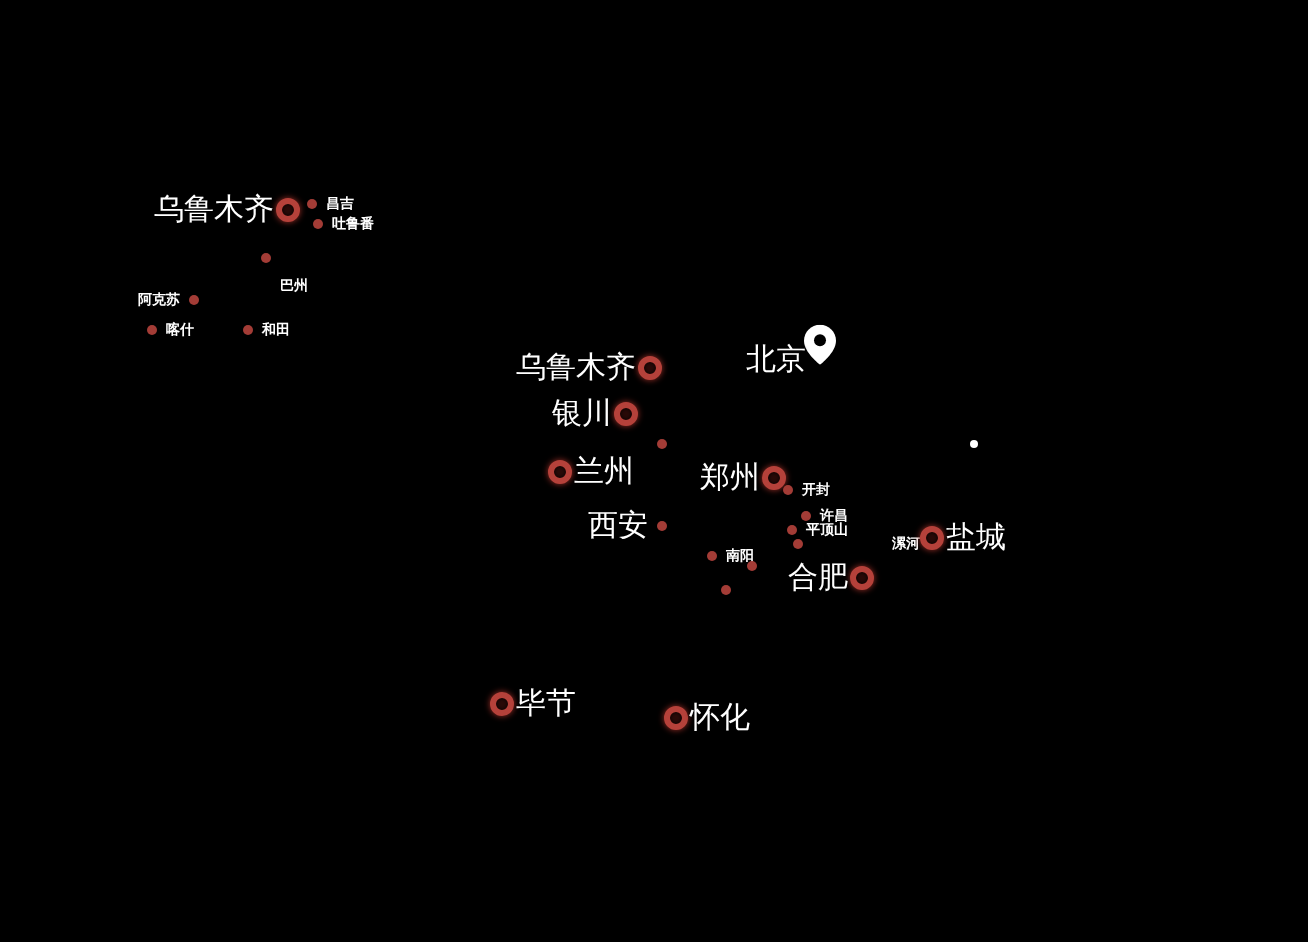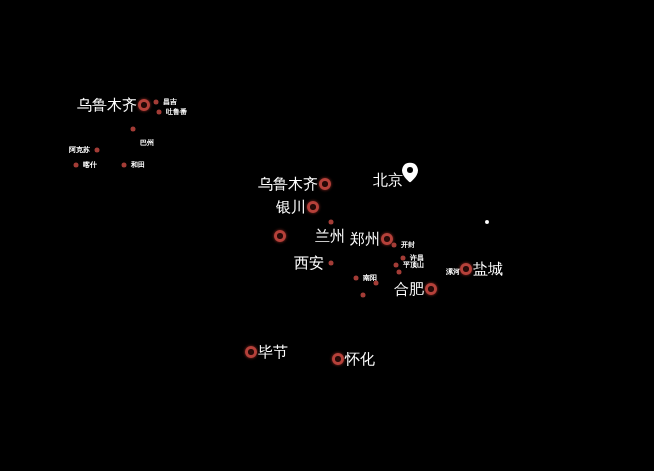--- a/index.html
+++ b/index.html
@@ -102,21 +102,21 @@
           <circle cx="12" cy="11.5" r="4.5" fill="#000"></circle>
         </svg></div>
       <div class="city-label large left" style="color: rgb(255, 255, 255);">北京</div>
     </div>
     <div class="city" style="left: 313px; top: 207px;">
       <div class="marker-ring"></div>
       <div class="city-label large left" style="color: rgb(255, 255, 255);">银川</div>
     </div>
     <div class="city" style="left: 280px; top: 236px;">
       <div class="marker-ring"></div>
-      <div class="city-label large right" style="color: rgb(255, 255, 255); padding-left: 28px;">兰州</div>
+      <div class="city-label large right" style="color: rgb(255, 255, 255);">兰州</div>
     </div>
     <div class="city" style="left: 387px; top: 239px;">
       <div class="marker-ring"></div>
       <div class="city-label large left" style="color: rgb(255, 255, 255);">郑州</div>
     </div>
     <div class="city" style="left: 394px; top: 245px;">
       <div class="marker-dot"></div>
       <div class="city-label small right" style="color: rgb(255, 255, 255);">开封</div>
     </div>
     <div class="city" style="left: 331px; top: 263px;">

